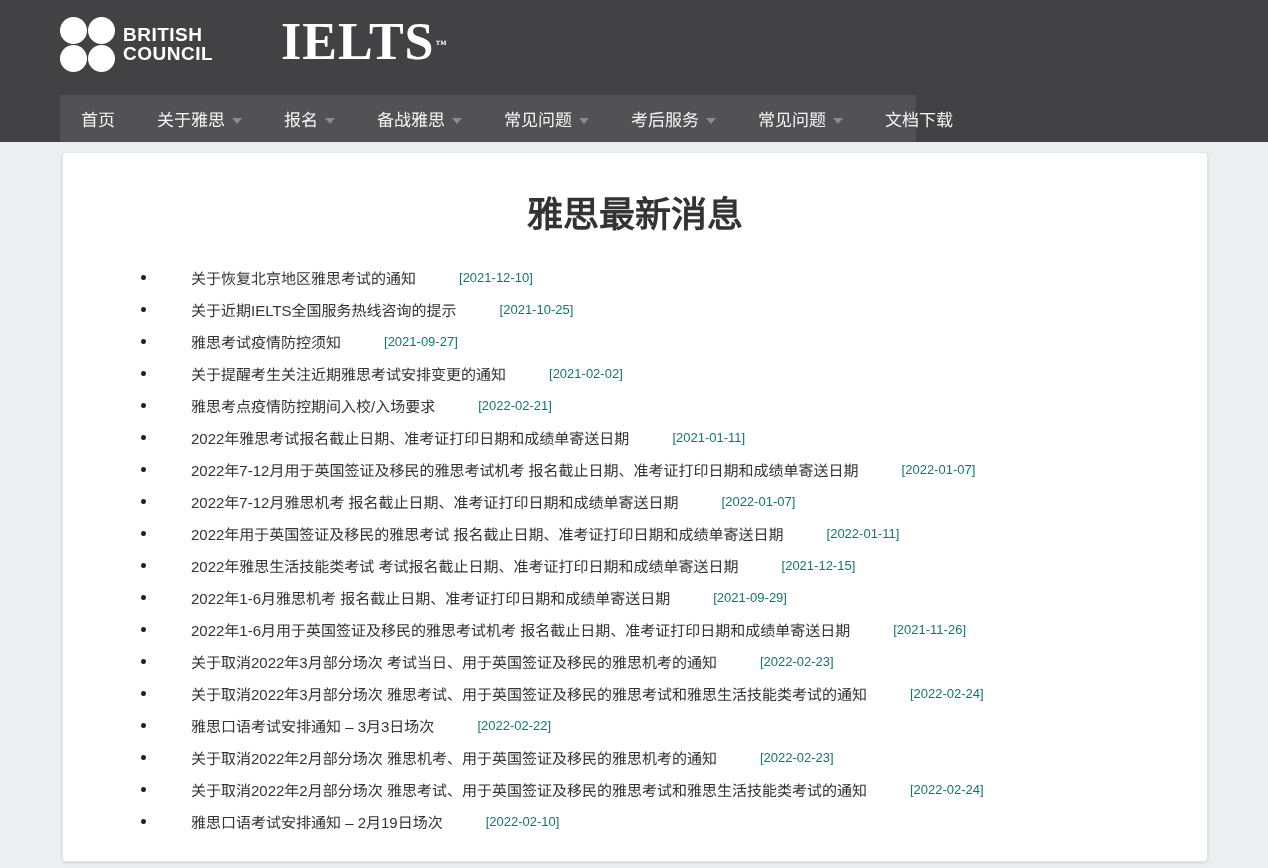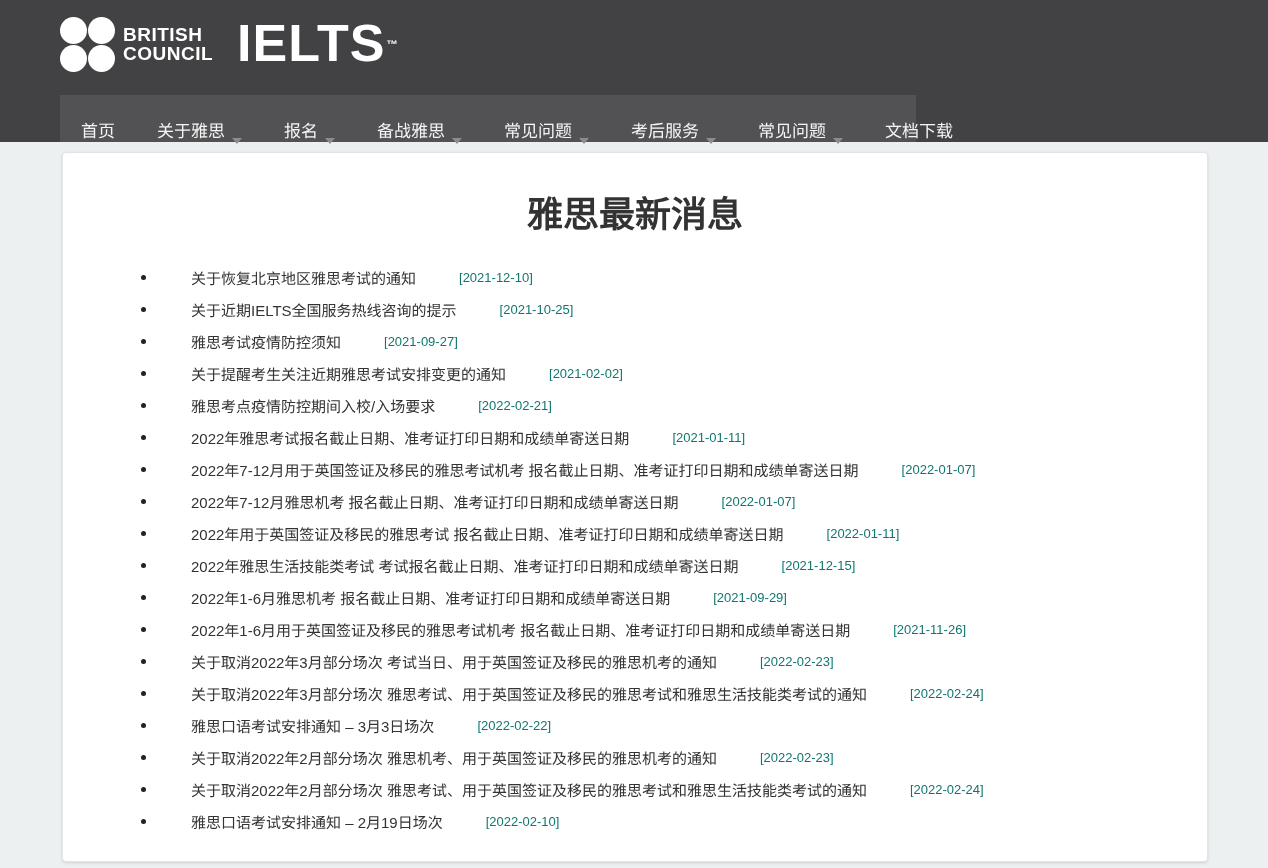--- a/index.html
+++ b/index.html
@@ -5,50 +5,50 @@
   * { margin: 0; padding: 0; box-sizing: border-box; }
   html, body {
     width: 1268px; height: 868px;
     background: #edf0f1;
     font-family: "Liberation Sans", "DejaVu Sans", sans-serif;
     overflow: hidden;
   }
 
   
   .site-header { width: 100%; background: #424244; }
-  .logo-row { height: 95px; padding: 17px 0 0 60px; display: flex; align-items: flex-start; }
+  .logo-row { height: 95px; padding: 17px 0 0 60px; display: flex; align-items: flex-start; gap: 44px; }
   .bc-logo { display: flex; align-items: center; cursor: pointer; }
   .bc-dots {
     display: grid;
     grid-template-columns: 27px 27px;
     grid-template-rows: 27px 27px;
     gap: 1px;
     margin-right: 8px;
   }
   .bc-dot { width: 27px; height: 27px; border-radius: 50%; background: #ffffff; }
   .bc-words {
     color: #ffffff; font-weight: bold; font-size: 19px;
     line-height: 0.95; letter-spacing: 0.5px;
   }
   .ielts-logo {
     margin-left: 24px; color: #ffffff; font-weight: 800;
     font-size: 52px; line-height: 50px; letter-spacing: 1px;
-    display: flex; align-items: center;
+    display: flex; align-items: flex-start; font-family: Liberation Serif, serif;
   }
   .ielts-tm { font-size: 11px; font-weight: bold; margin-top: 2px; margin-left: 1px; }
 
   
   .nav-row { height: 47px; background: #424244; }
   .nav-strip {
     margin-left: 60px; height: 47px; width: 856px;
     background: #525254;
     display: flex; align-items: stretch;
   }
   .nav-item {
-    display: flex; align-items: flex-end;
+    display: flex; align-items: center;
     padding: 0 21px;
     color: #f4f4f4; font-size: 17px;
     cursor: pointer; white-space: nowrap;
   }
   .caret {
     display: inline-block; margin-left: 7px;
     width: 0; height: 0;
     border-left: 5px solid transparent;
     border-right: 5px solid transparent;
     border-top: 6px solid #8c8c8e;

